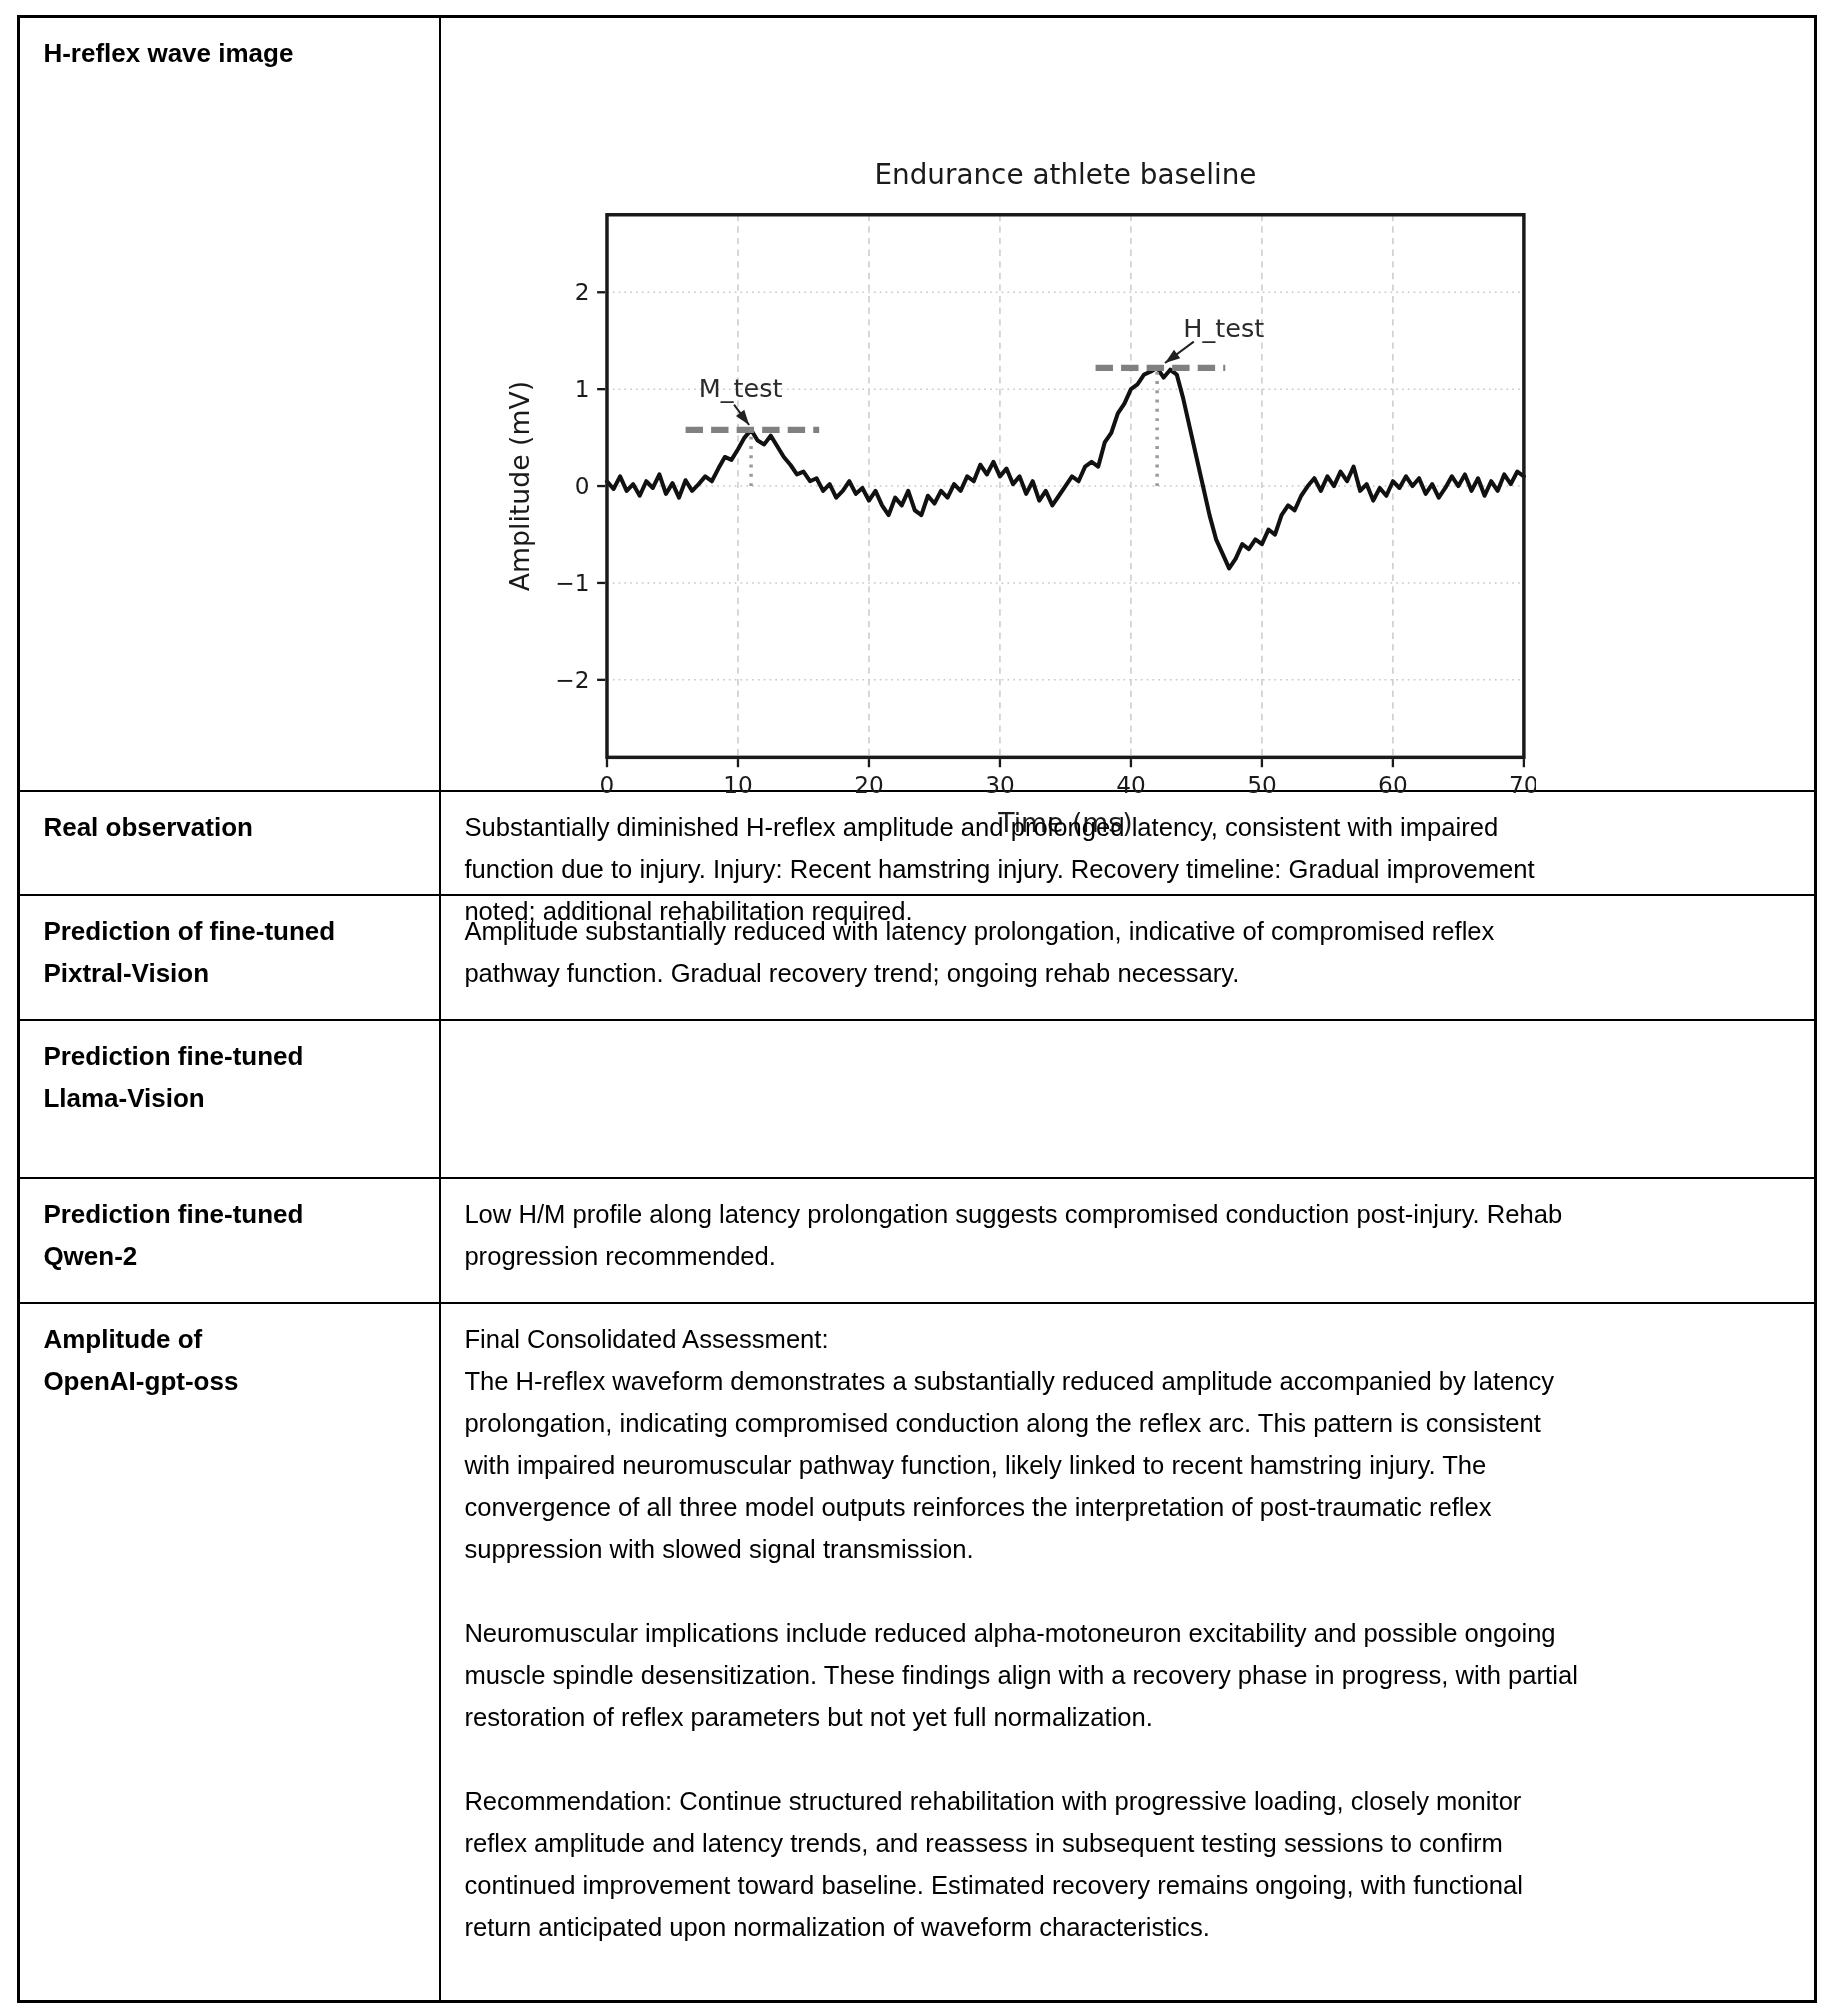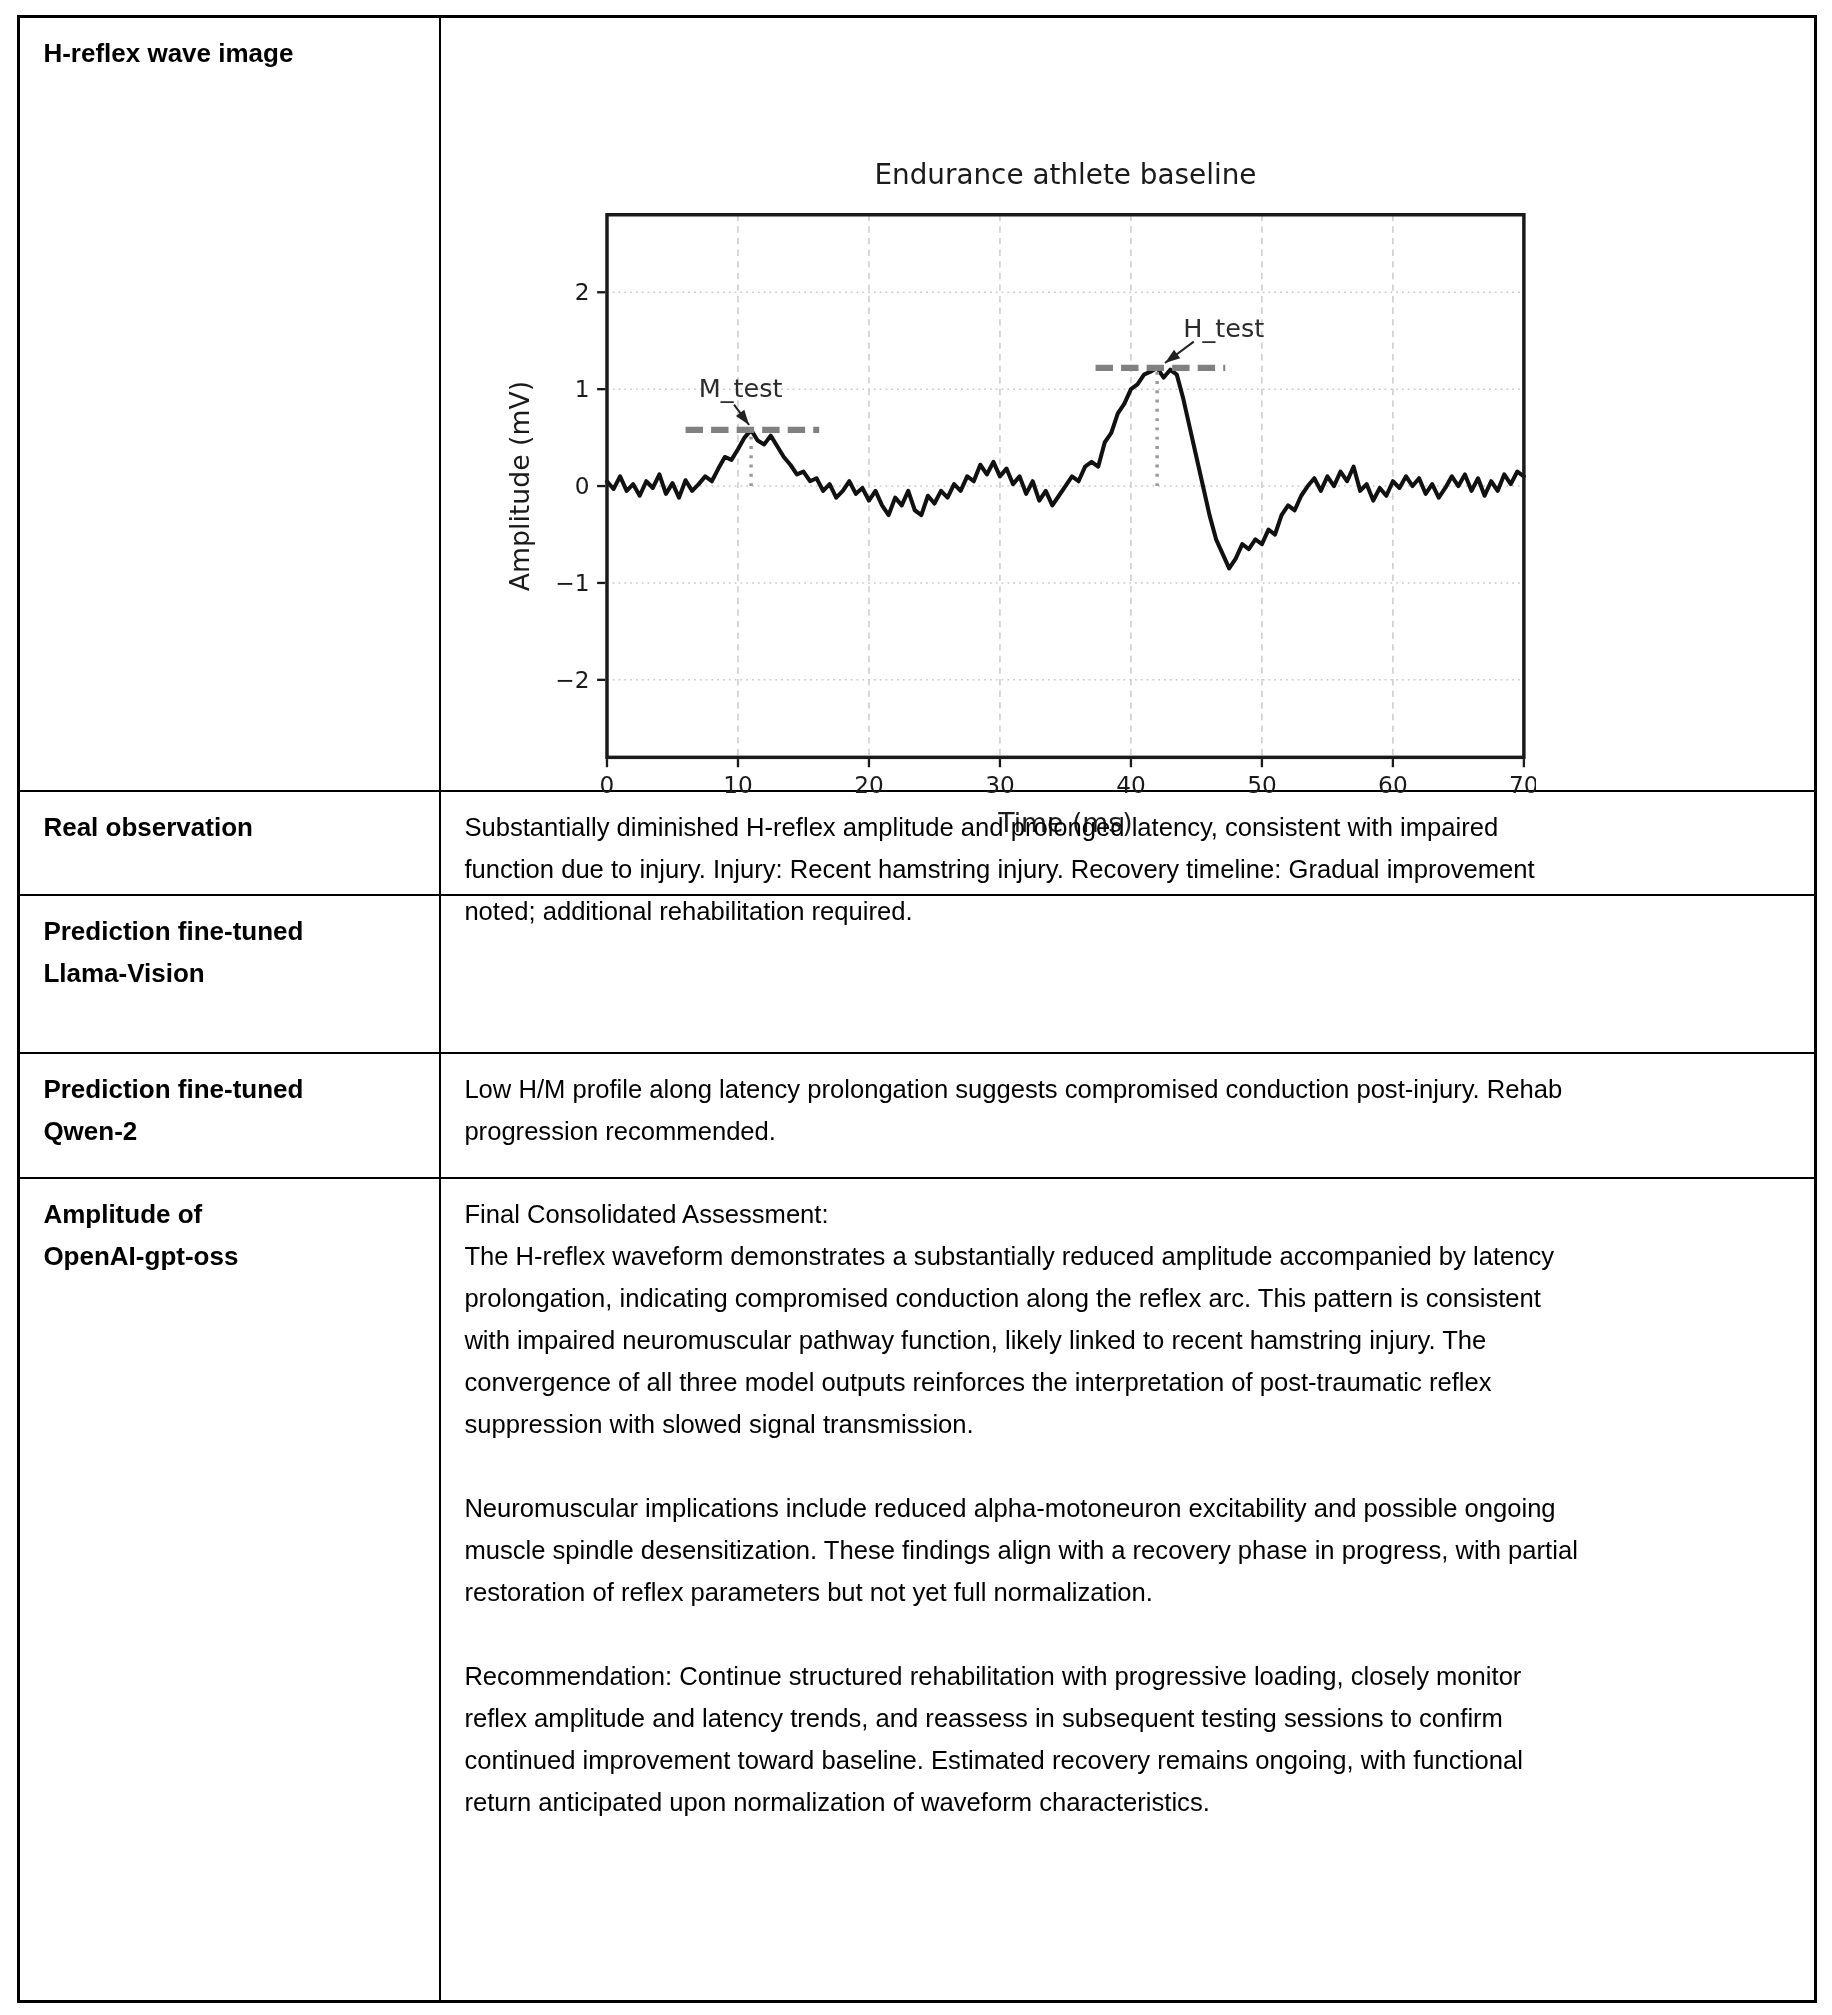--- a/index.html
+++ b/index.html
@@ -86,20 +86,26 @@
     </div>
   </div>
 
   <div class="row r2">
     <div class="cell-label">Real observation</div>
     <div class="cell-content">Substantially diminished H-reflex amplitude and prolonged latency, consistent with impaired
 function due to injury. Injury: Recent hamstring injury. Recovery timeline: Gradual improvement
 noted; additional rehabilitation required.</div>
   </div>
 
+  <div class="row r3">
+    <div class="cell-label">Prediction of fine-tuned
+Pixtral-Vision</div>
+    <div class="cell-content">Amplitude substantially reduced with latency prolongation, indicative of compromised reflex
+pathway function. Gradual recovery trend; ongoing rehab necessary.</div>
+  </div>
 
   <div class="row r4">
     <div class="cell-label">Prediction fine-tuned
 Llama-Vision</div>
   </div>
 
   <div class="row r5">
     <div class="cell-label">Prediction fine-tuned
 Qwen-2</div>
     <div class="cell-content">Low H/M profile along latency prolongation suggests compromised conduction post-injury. Rehab

